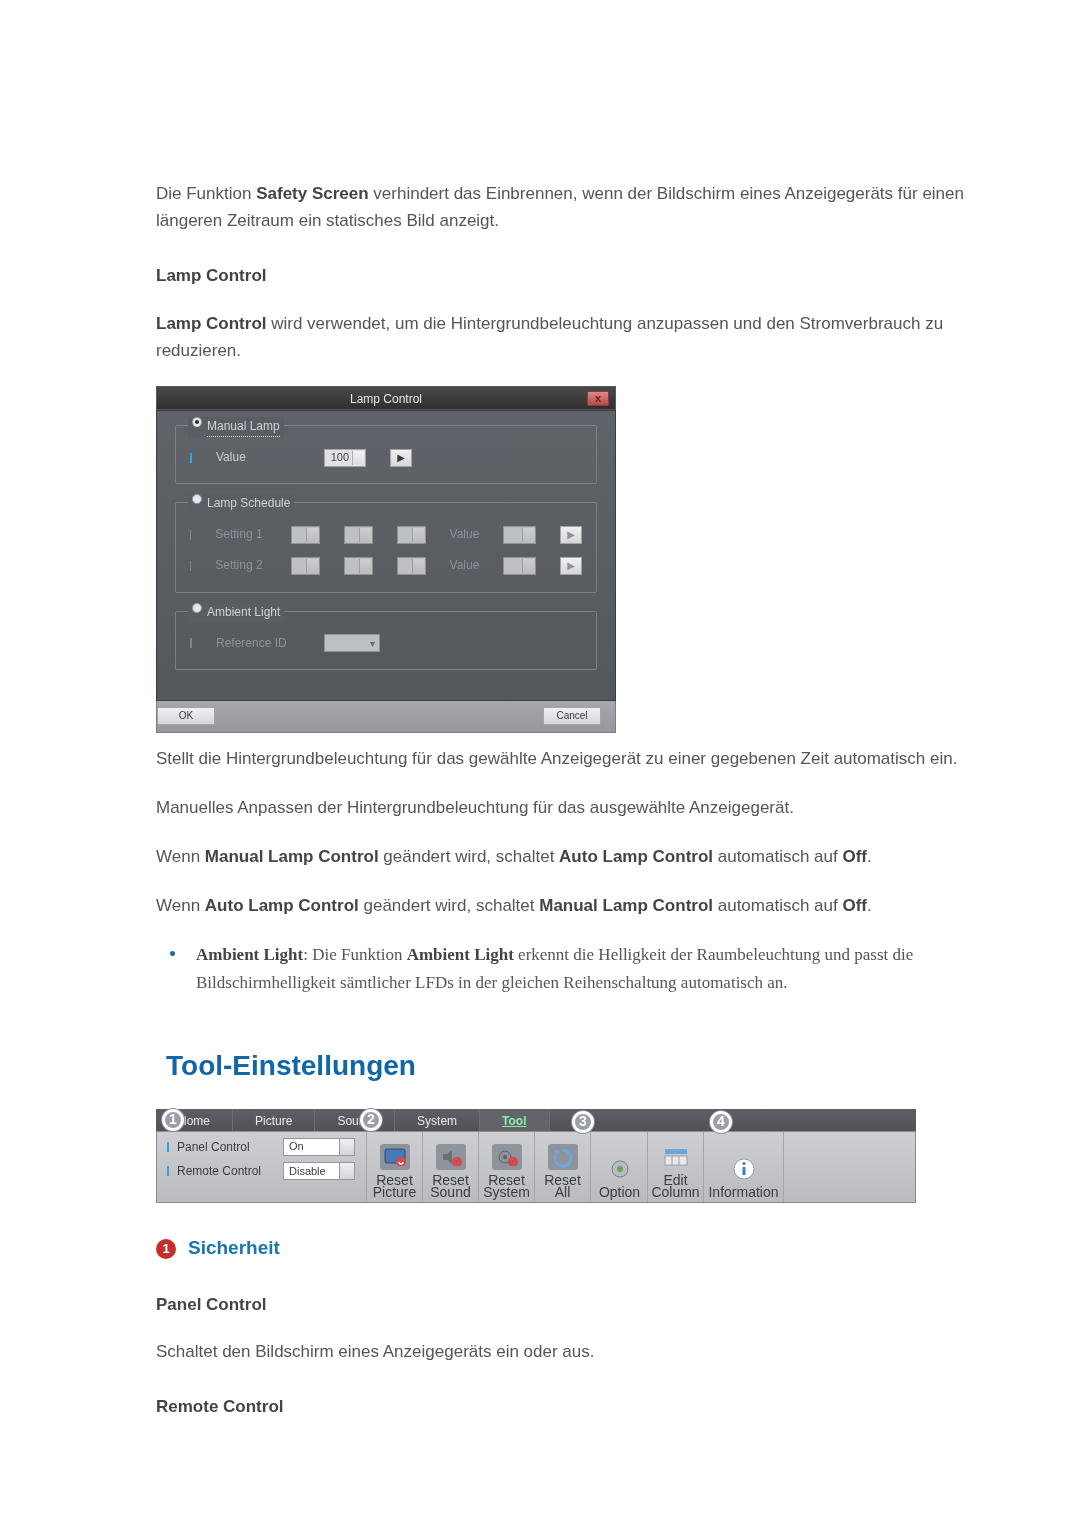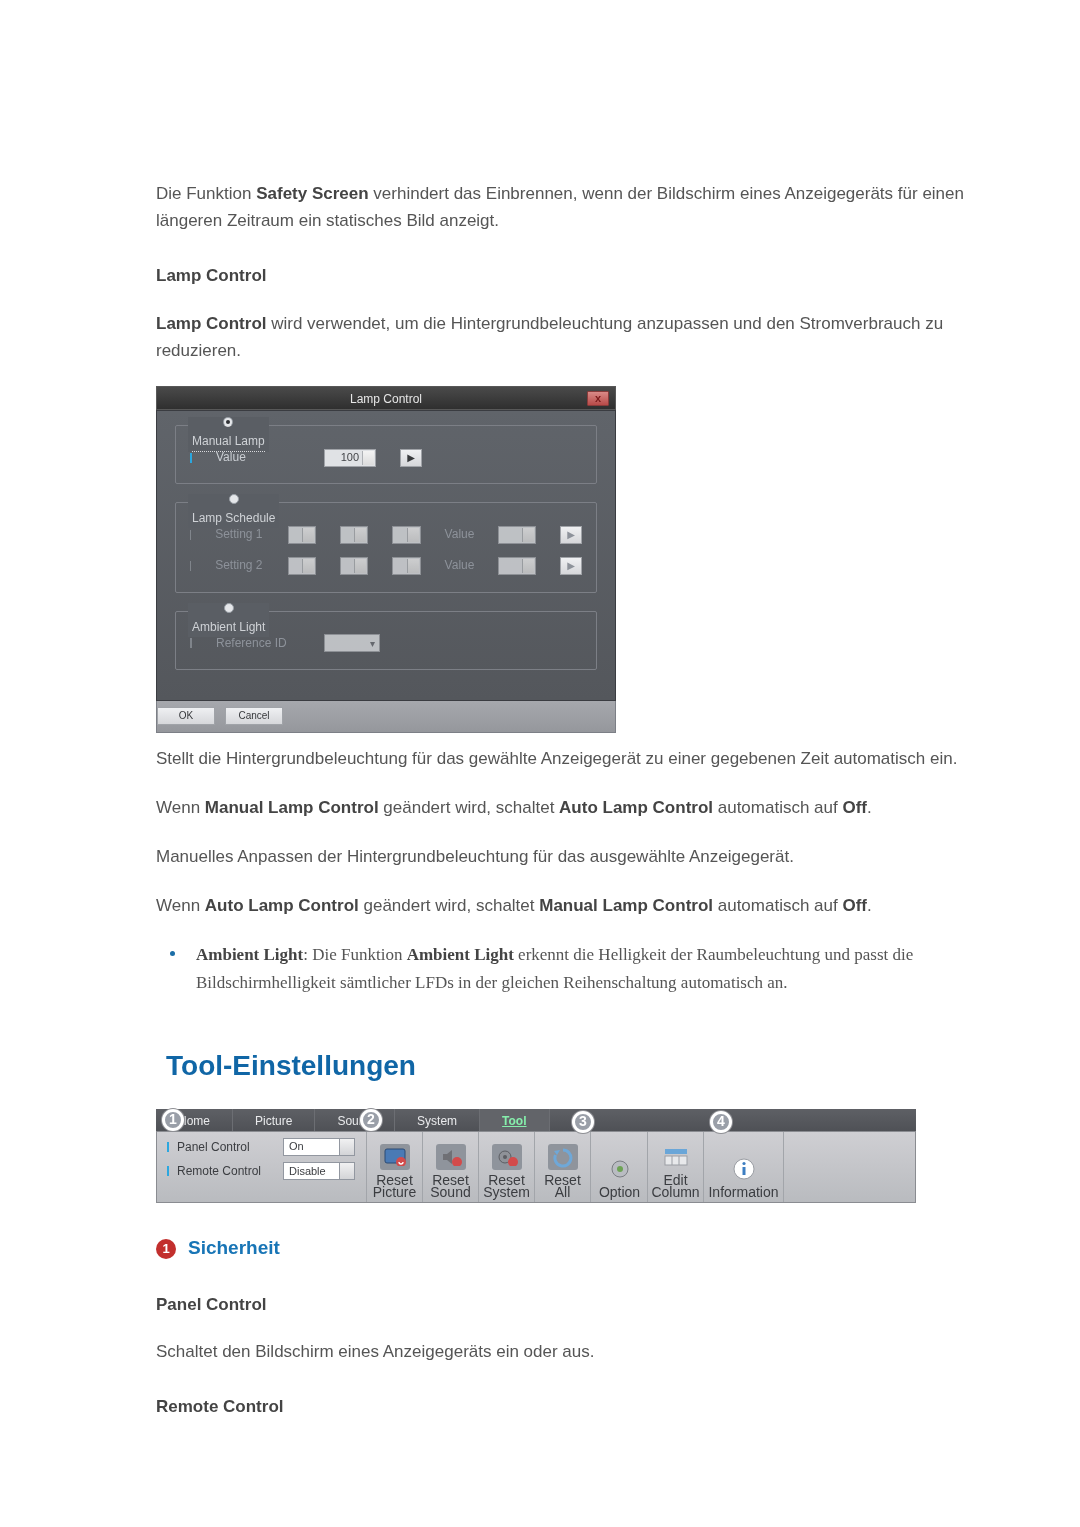--- a/index.html
+++ b/index.html
@@ -10,43 +10,43 @@
     .sub-heading { font-weight:bold; color:#444; margin:28px 0 20px; font-size:17px; }
 
     
     .dialog { width:460px; margin:8px 0 12px; font-family:Arial,sans-serif; }
     .dialog-title { position:relative; height:24px; line-height:24px; text-align:center; color:#e6e6e6; font-size:12px;
       background:linear-gradient(#4a4a4a,#2f2f2f); border:1px solid #585858; }
     .dialog-title .close { position:absolute; right:6px; top:4px; width:22px; height:15px; font-size:11px; line-height:13px; text-align:center;
       background:linear-gradient(#d98a87,#b84a48); color:#7a1b1b; border:1px solid #8a3b3a; border-radius:1px; font-weight:bold; }
     .dialog-body { background:linear-gradient(#60646a,#54575c); border:1px solid #3a3c41; padding:14px 18px 12px; }
     .group { border:1px solid #7c7f86; border-radius:2px; margin-bottom:18px; position:relative; padding:22px 14px 16px; }
-    .group-label { position:absolute; top:-9px; left:12px; background:#5a5e64; padding:0 4px; color:#cfd2d6; font-size:12px; display:flex; align-items:center; gap:5px;flex-direction:column; }
+    .group-label { position:absolute; top:-9px; left:12px; background:#5a5e64; padding:0 4px; color:#cfd2d6; font-size:12px; display:flex; gap:5px; }
     .radio { width:10px; height:10px; border-radius:50%; background:#e5e7ea; border:1px solid #9aa0a7; display:inline-block; position:relative; }
     .radio.on::after{ content:''; width:4px; height:4px; background:#2f3135; border-radius:50%; position:absolute; left:2px; top:2px;}
     .grp1 .group-label span{ border-bottom:1px dotted #d7d8dc; }
     .row { display:flex; align-items:center; gap:24px; color:#c9cdd2; font-size:12px; }
     .ind { display:inline-block; width:2px; height:10px; background:#2ba7df; }
     .ind.grey { background:#8e939a; }
     .row-label { width:84px; }
     .grey-text { color:#9aa0a8; }
     .box { height:18px; background:#e0e2e5; border:1px solid #a0a3a8; font-size:11px; color:#434548; display:flex; align-items:center; }
-    .spin { width:52px; justify-content:flex-end; padding-right:16px; position:relative; }
+    .spin { width:42px; justify-content:flex-end; padding-right:16px; position:relative; }
     .spin::after{content:''; position:absolute; right:1px; top:1px; bottom:1px; width:11px; background:linear-gradient(#f3f3f3,#dcdcdc);
       border-left:1px solid #aeb1b5;}
     .spin .arrows{position:absolute; right:3px; top:1px; font-size:6px; line-height:7px; color:#444; text-align:center; width:7px;}
     .spin.small{width:36px;}
     .btn { height:18px; background:linear-gradient(#eff0f2,#d6d7da); border:1px solid #a0a3a8; padding:0 9px; font-size:10px; color:#37393c; display:flex; align-items:center; }
     .btn.arrow{width:22px; justify-content:center;}
     .dropdown { width:56px; justify-content:flex-end; position:relative; }
     .dropdown::after{content:'▾'; position:absolute; right:4px; top:1px; font-size:10px; color:#6a6d73;}
     .grey-text .ind,.grey-text .box{opacity:.75}
     .grey-text .row-label,.grey-text span{color:#8d929a}
     .row-gap{height:12px;}
-    .dialog-foot { background:linear-gradient(#a6a8ad,#95979c); border:1px solid #7c7f86; border-top:none; height:32px; display:flex; align-items:center; justify-content:flex-start; padding-right:14px; gap:10px; }
+    .dialog-foot { background:linear-gradient(#a6a8ad,#95979c); border:1px solid #7c7f86; border-top:none; height:32px; display:flex; align-items:center; justify-content:space-between; padding-right:14px; gap:10px; }
     .foot-btn { min-width:58px; text-align:center; justify-content:center; }
 
     
     .ribbon { width:760px; margin:10px 0 30px; font-family:Arial,sans-serif; font-size:12px; color:#3d3f44; }
     .tabs { height:22px; display:flex; background:linear-gradient(#5e6065,#4f5156); position:relative; }
     .tab { padding:3px 22px 0; color:#e9eaec; font-size:12px; border-right:1px solid #6c6e73; background:linear-gradient(#5e6065,#4f5156);}
     .tab.active { font-weight:bold; color:#86efac; text-decoration:underline; background:#626469; }
     .ribbon-body { background:linear-gradient(#cfcfd3,#b9bbbf); border:1px solid #8a8c91; height:72px; display:flex; }
     .panel { padding:6px 10px 4px; border-right:1px solid #a2a5aa; display:flex; flex-direction:column; position:relative; }
     .form-row { display:flex; align-items:center; gap:8px; margin-bottom:5px; }
@@ -171,25 +171,25 @@
 
   </div>
   <div class="dialog-foot">
     <span class="btn foot-btn">OK</span>
     <span class="btn foot-btn">Cancel</span>
   </div>
 </div>
 
 <p>Stellt die Hintergrundbeleuchtung für das gewählte Anzeigegerät zu einer gegebenen Zeit automatisch ein.</p>
 
+<p>Manuelles Anpassen der Hintergrundbeleuchtung für das ausgewählte Anzeigegerät.</p>
+
 <p>
   <span>Wenn </span><span class="bold">Manual Lamp Control</span><span> geändert wird, schaltet </span><span class="bold">Auto Lamp Control</span><span> automatisch auf </span><span class="bold">Off</span><span>.</span>
 </p>
-
-<p>Manuelles Anpassen der Hintergrundbeleuchtung für das ausgewählte Anzeigegerät.</p>
 
 <p>
   <span>Wenn </span><span class="bold">Auto Lamp Control</span><span> geändert wird, schaltet </span><span class="bold">Manual Lamp Control</span><span> automatisch auf </span><span class="bold">Off</span><span>.</span>
 </p>
 
 <ul class="bullet">
   <li>
     <span class="bold">Ambient Light</span><span>: Die Funktion </span><span class="bold">Ambient Light</span><span> erkennt die Helligkeit der Raumbeleuchtung und passt die Bildschirmhelligkeit sämtlicher LFDs in der gleichen Reihenschaltung automatisch an.</span>
   </li>
 </ul>

